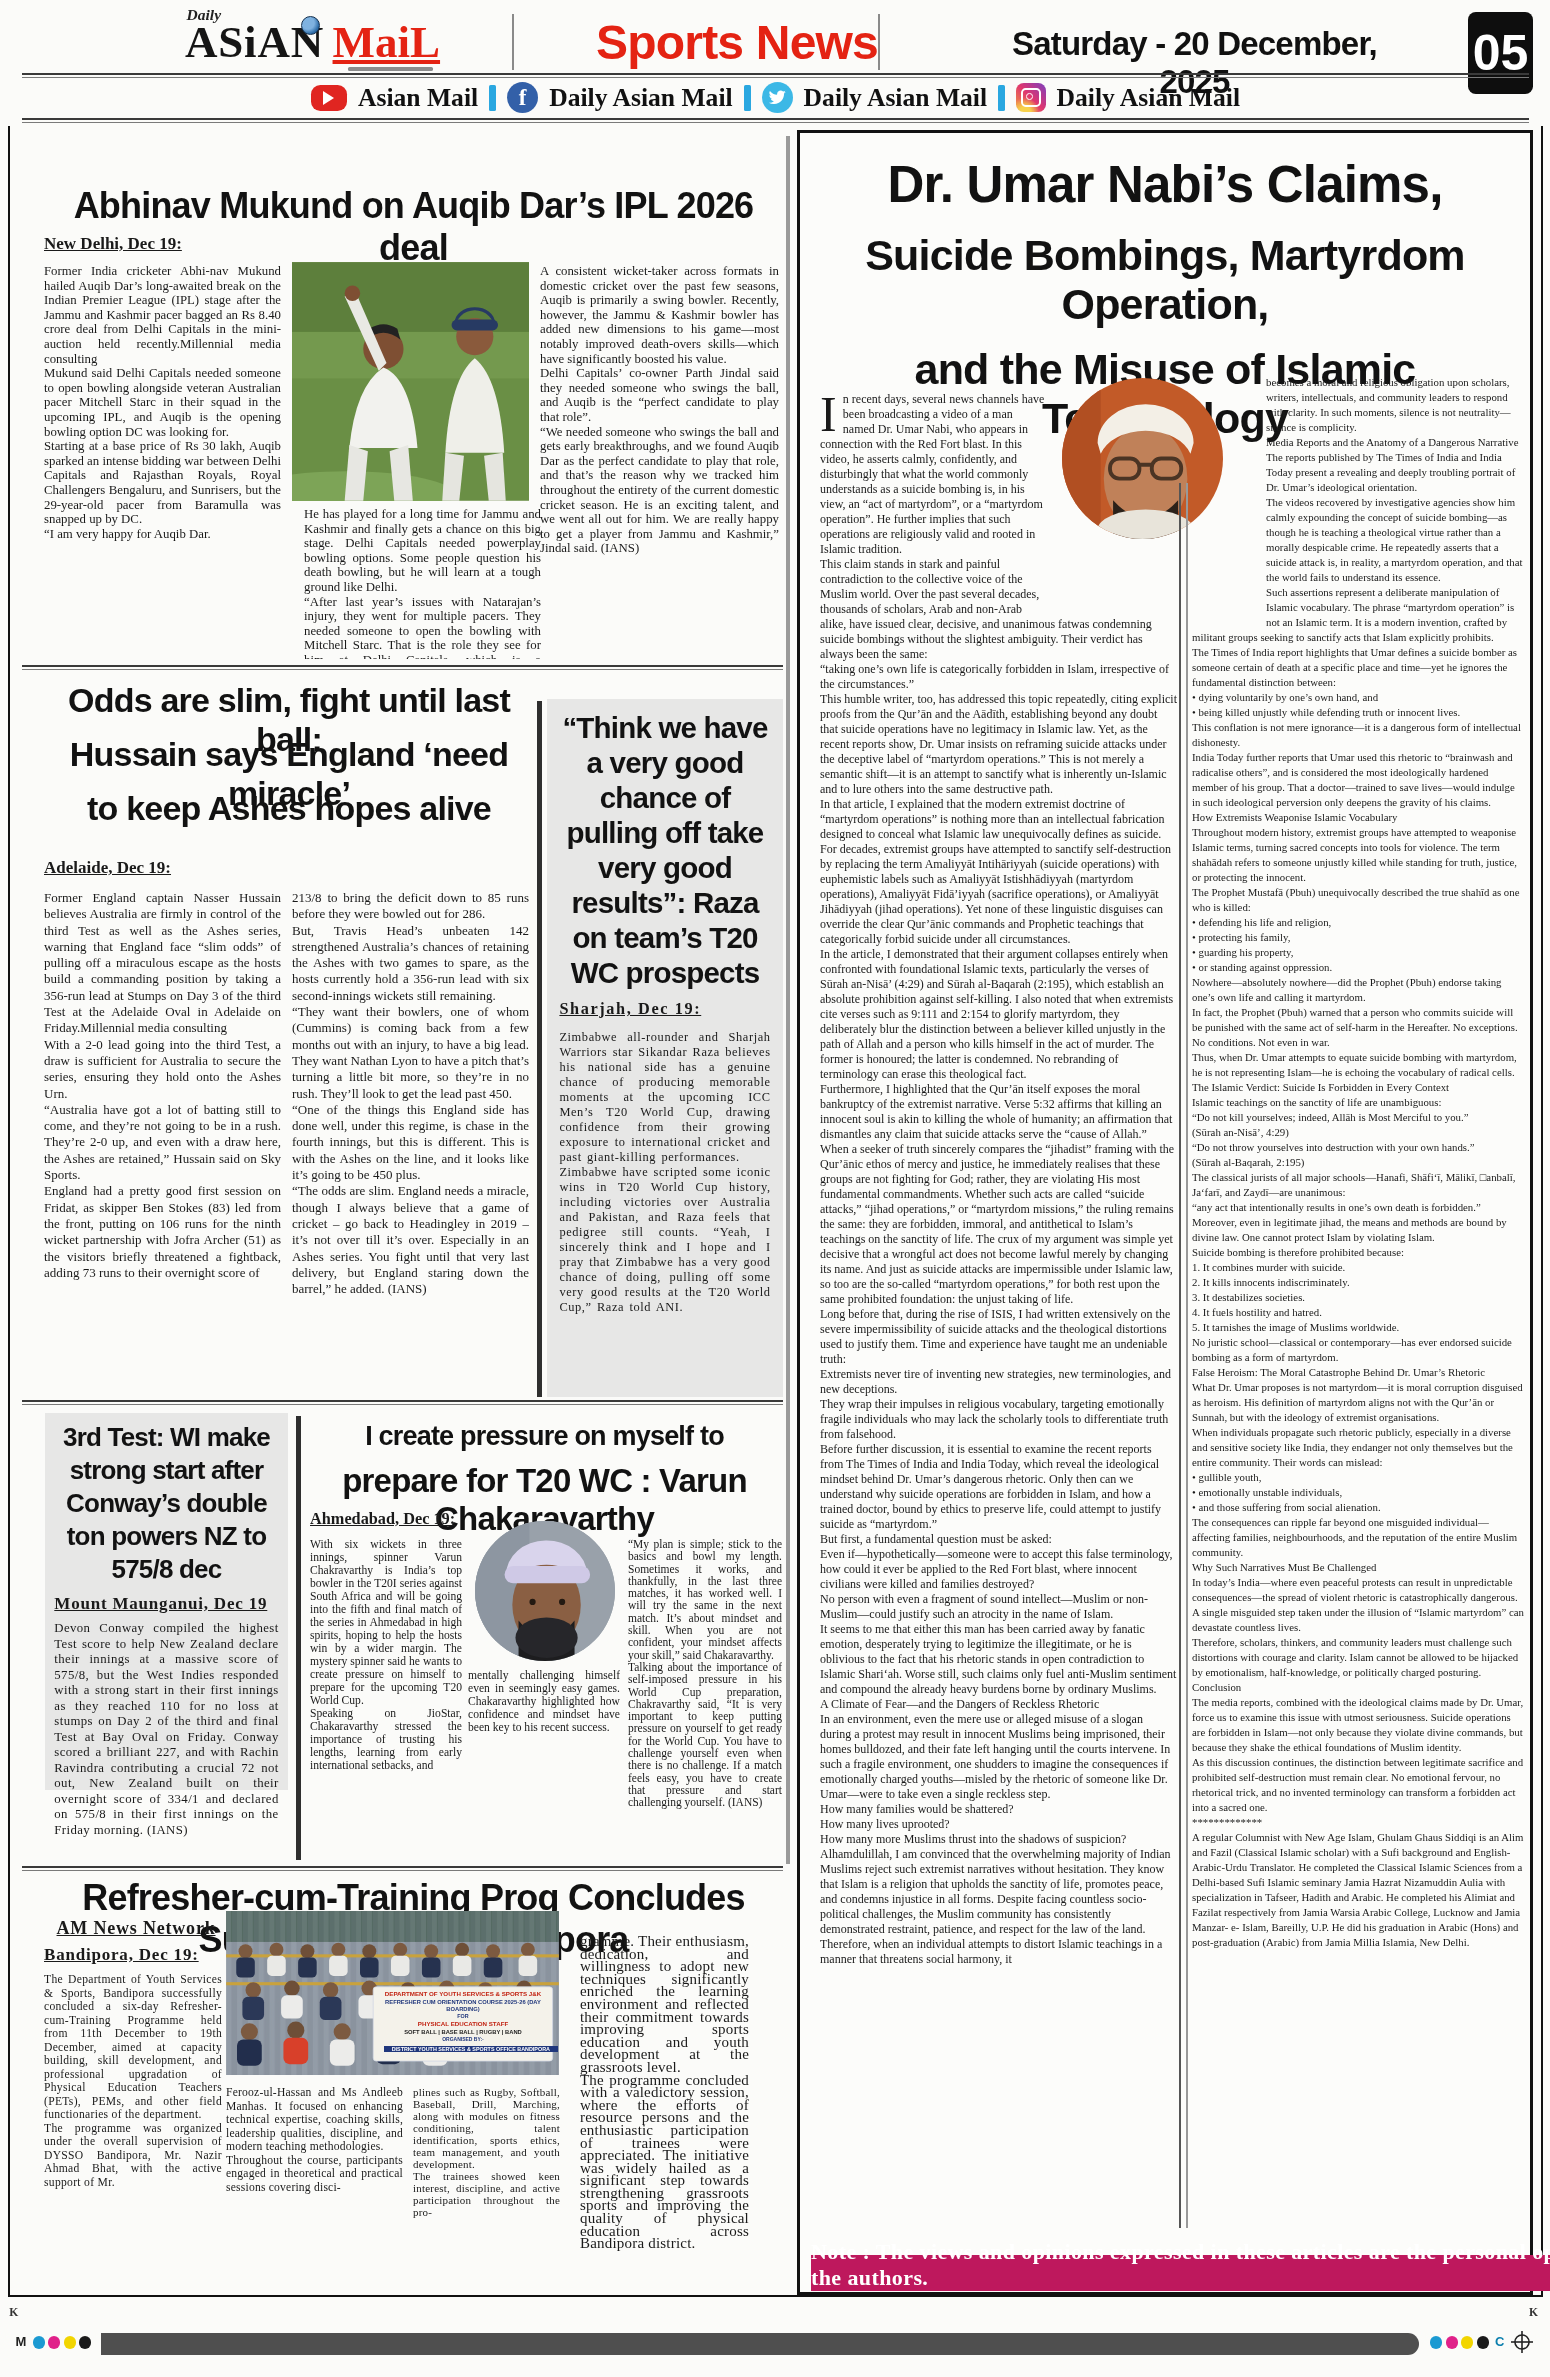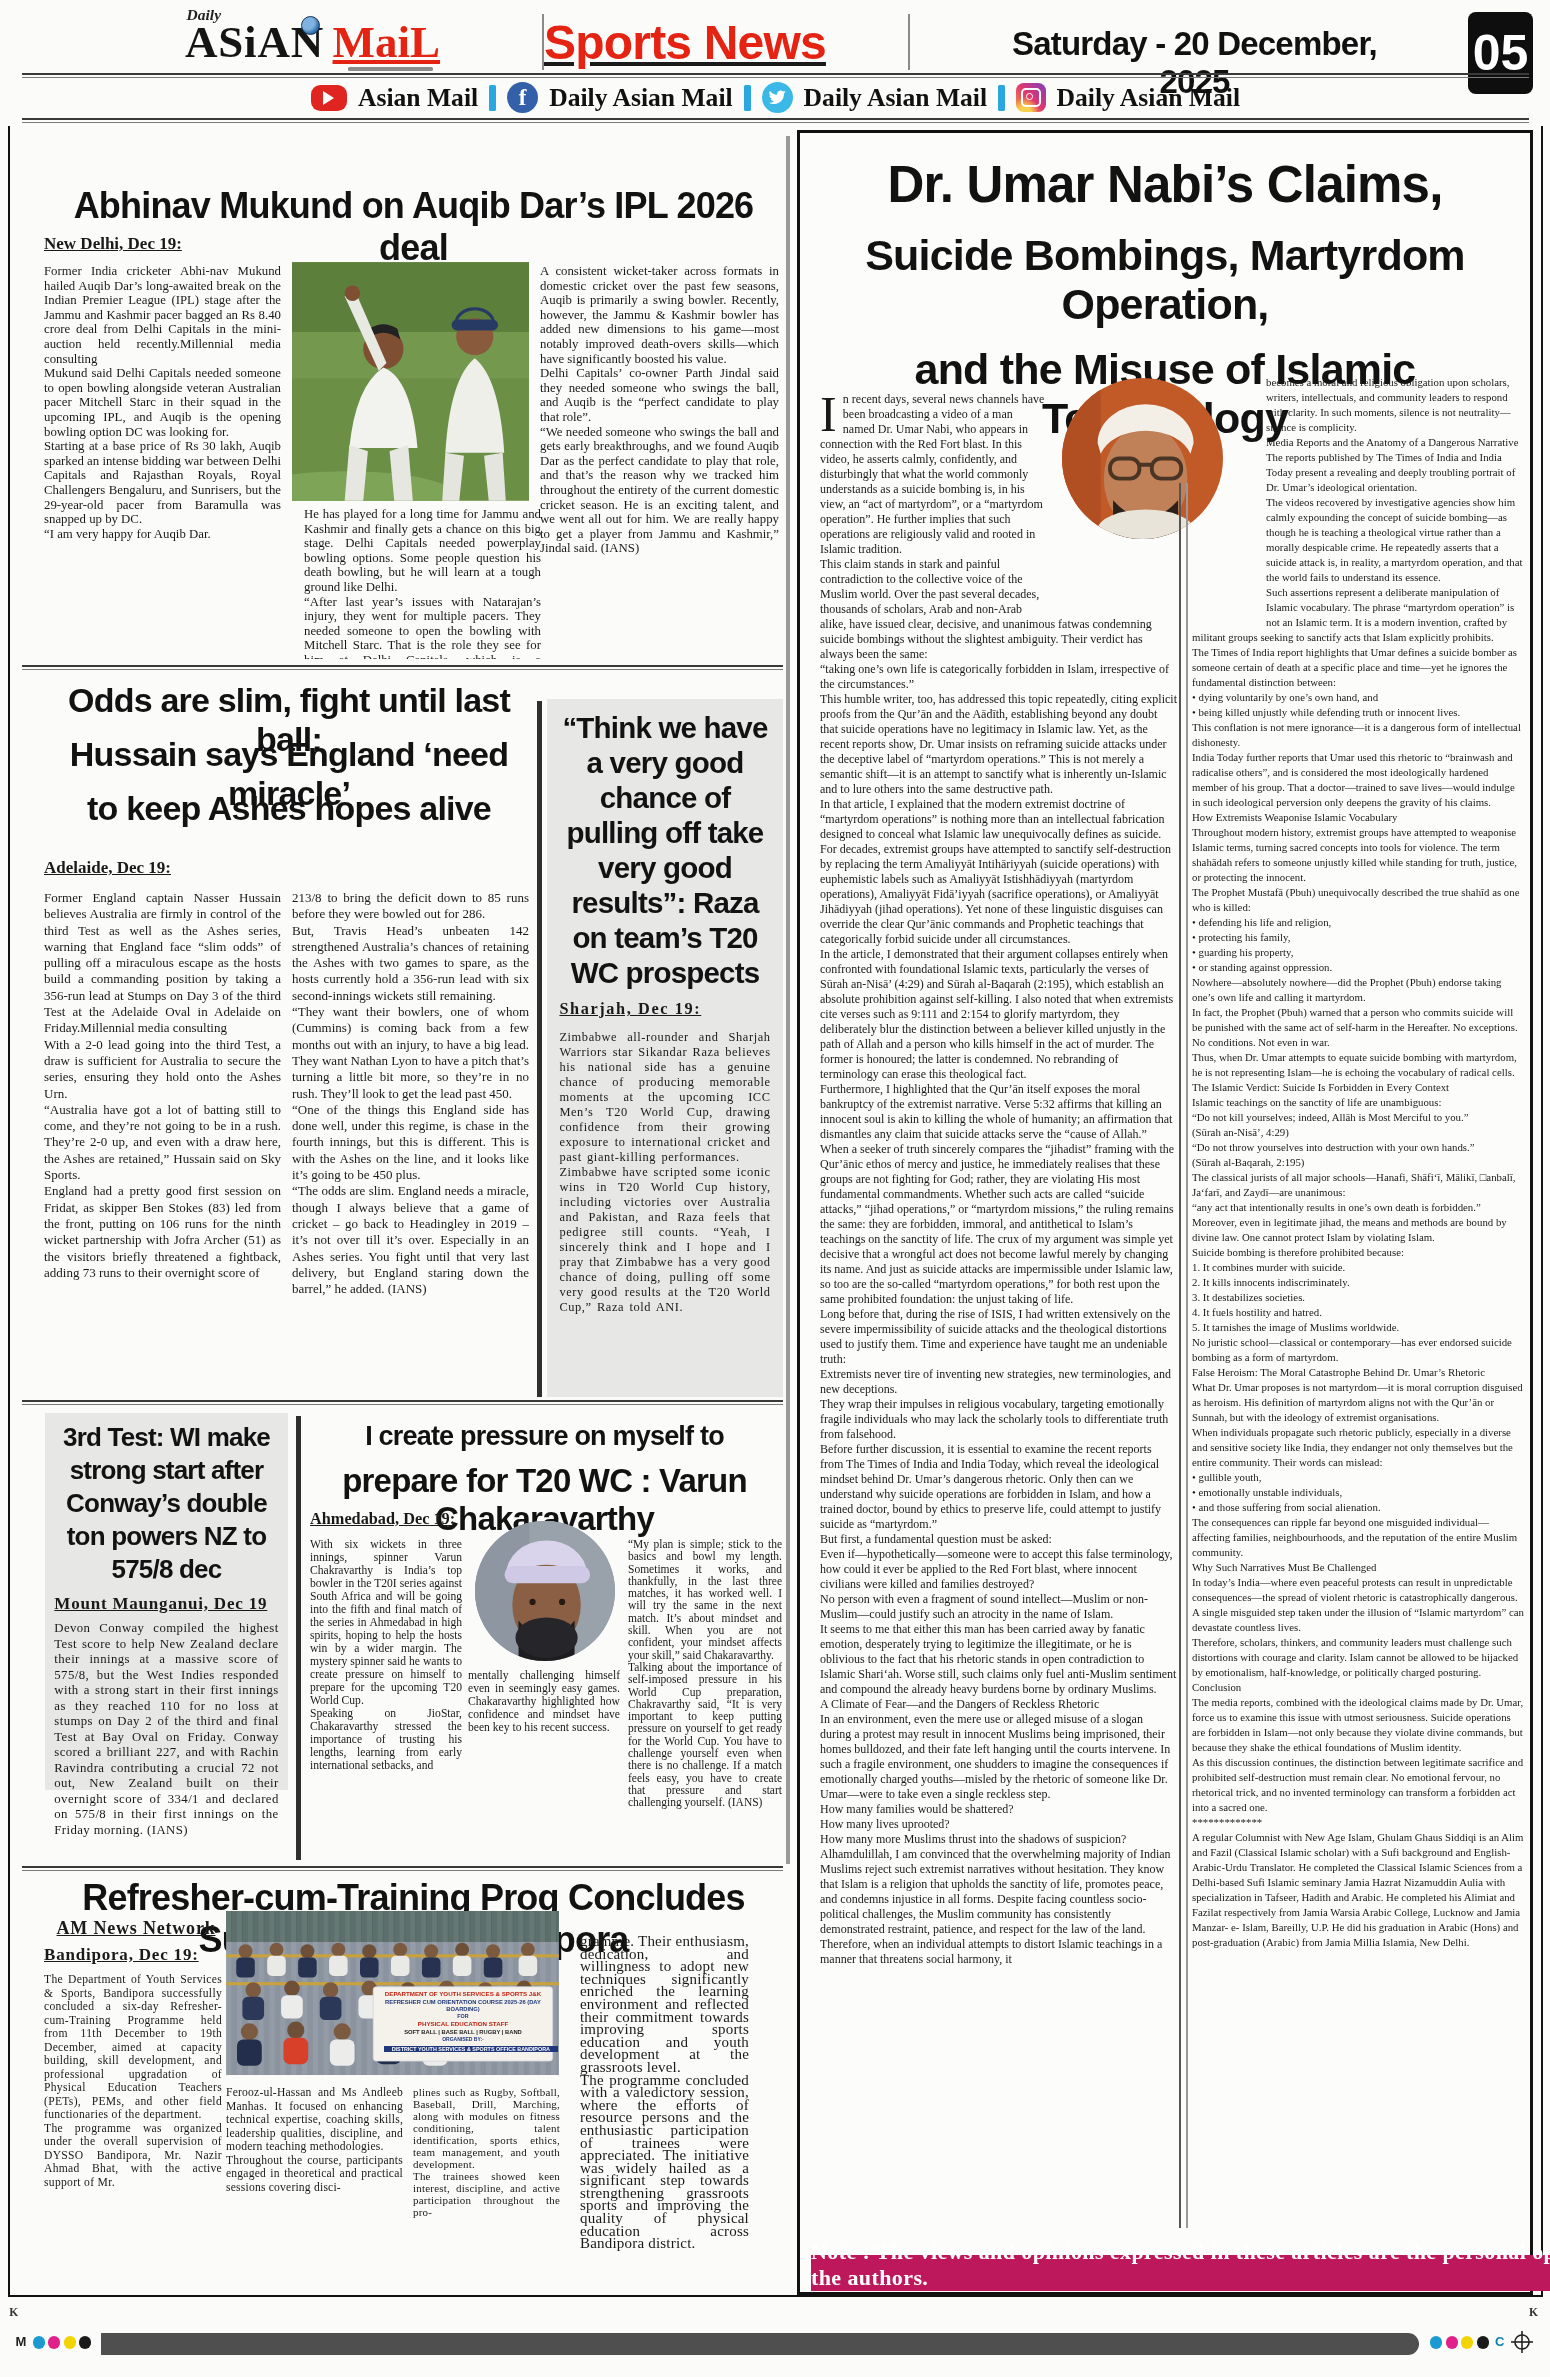--- a/index.html
+++ b/index.html
@@ -27,21 +27,21 @@
     <div class="abs" style="left:185px;top:4.7px;width:279px;height:67px;">
       <div class="abs" style="left:1.6px;top:1.6px;font-family:'Liberation Serif',serif;font-weight:700;font-style:italic;font-size:15.5px;color:#222;">Daily</div>
       <div class="abs" style="left:0px;top:11px;white-space:nowrap;">
         <span style="font-family:'Liberation Serif',serif;font-weight:700;font-size:45px;color:#151515;letter-spacing:0.8px;">ASiAN</span>
         <span style="display:inline-block;width:17px;height:17px;border-radius:50%;background:radial-gradient(circle at 35% 35%, #7fb2e0 0 40%, #2d6ca8 70%, #1c4a78);vertical-align:22px;margin-left:-26px;margin-right:9.3px;border:1.6px solid #13304f;"></span>
         <span style="font-family:'Liberation Serif',serif;font-weight:700;font-size:45px;color:#e42313;text-decoration:underline;">MaiL</span>
       </div>
       <div class="abs" style="left:163px;top:62px;width:85px;height:3.9px;background:#8c8c8c;border-radius:1.6px;"></div>
     </div>
 
-    <div class="abs" style="left:542px;top:14px;width:364px;height:56px;border-left:2.3px solid #8a8a8a;border-right:2.3px solid #8a8a8a;display:flex;align-items:center;justify-content:flex-start;text-decoration:underline;">
+    <div class="abs" style="left:512px;top:14px;width:364px;height:56px;border-left:2.3px solid #8a8a8a;border-right:2.3px solid #8a8a8a;display:flex;align-items:center;justify-content:flex-end;">
       <div style="font-family:'Liberation Sans',sans-serif;font-weight:700;font-size:48px;letter-spacing:-0.8px;color:#e42313;">Sports News</div>
     </div>
 
     <div class="abs" style="left:985px;top:25px;width:419px;text-align:center;font-family:'Liberation Sans',sans-serif;font-weight:700;font-size:33px;letter-spacing:-0.8px;color:#111;">Saturday - 20  December, 2025</div>
 
     <div class="abs" style="left:1468px;top:12.4px;width:65px;height:82px;background:#0e0e0e;border-radius:7.8px;display:flex;align-items:center;justify-content:center;">
       <span style="color:#fff;font-family:'Liberation Sans',sans-serif;font-weight:700;font-size:50px;">05</span>
     </div>
   </div>
 

